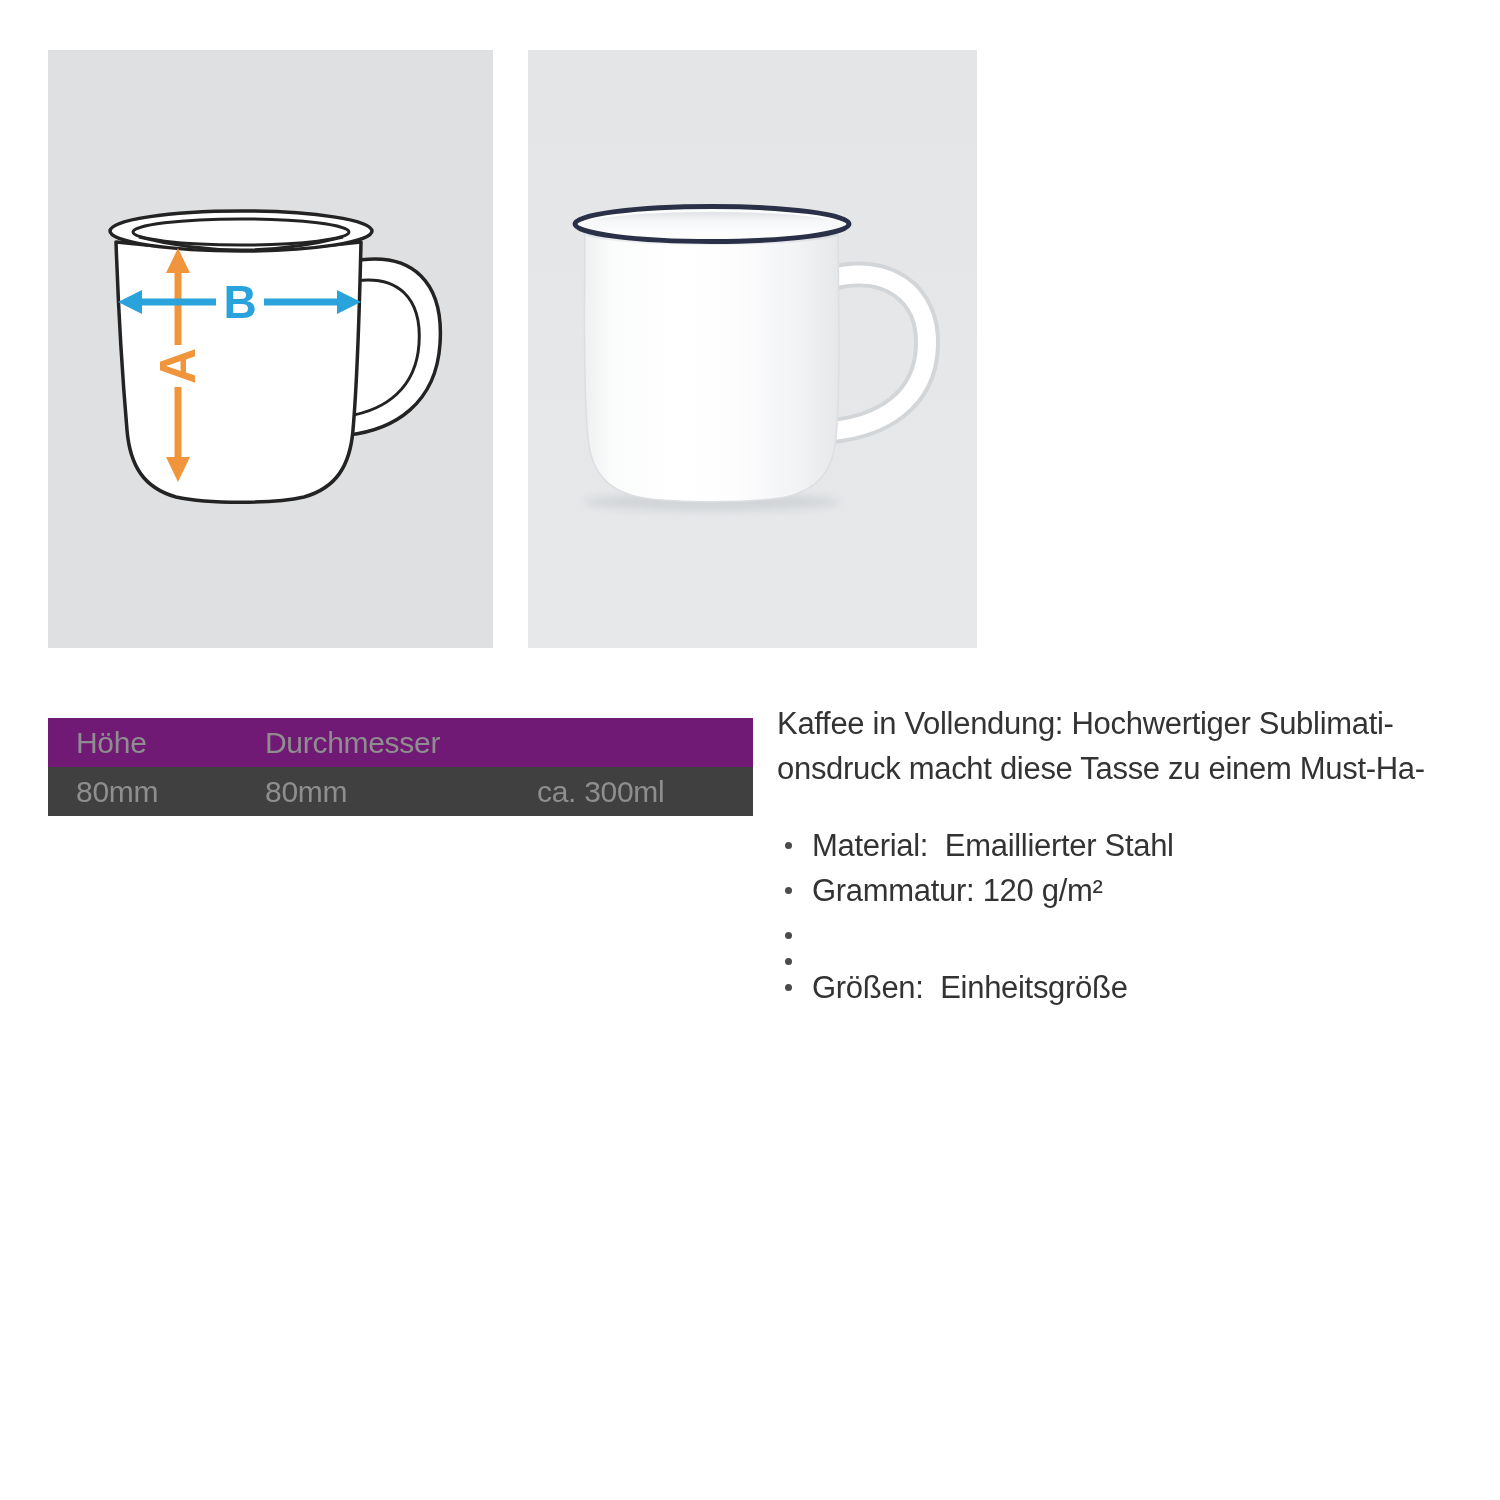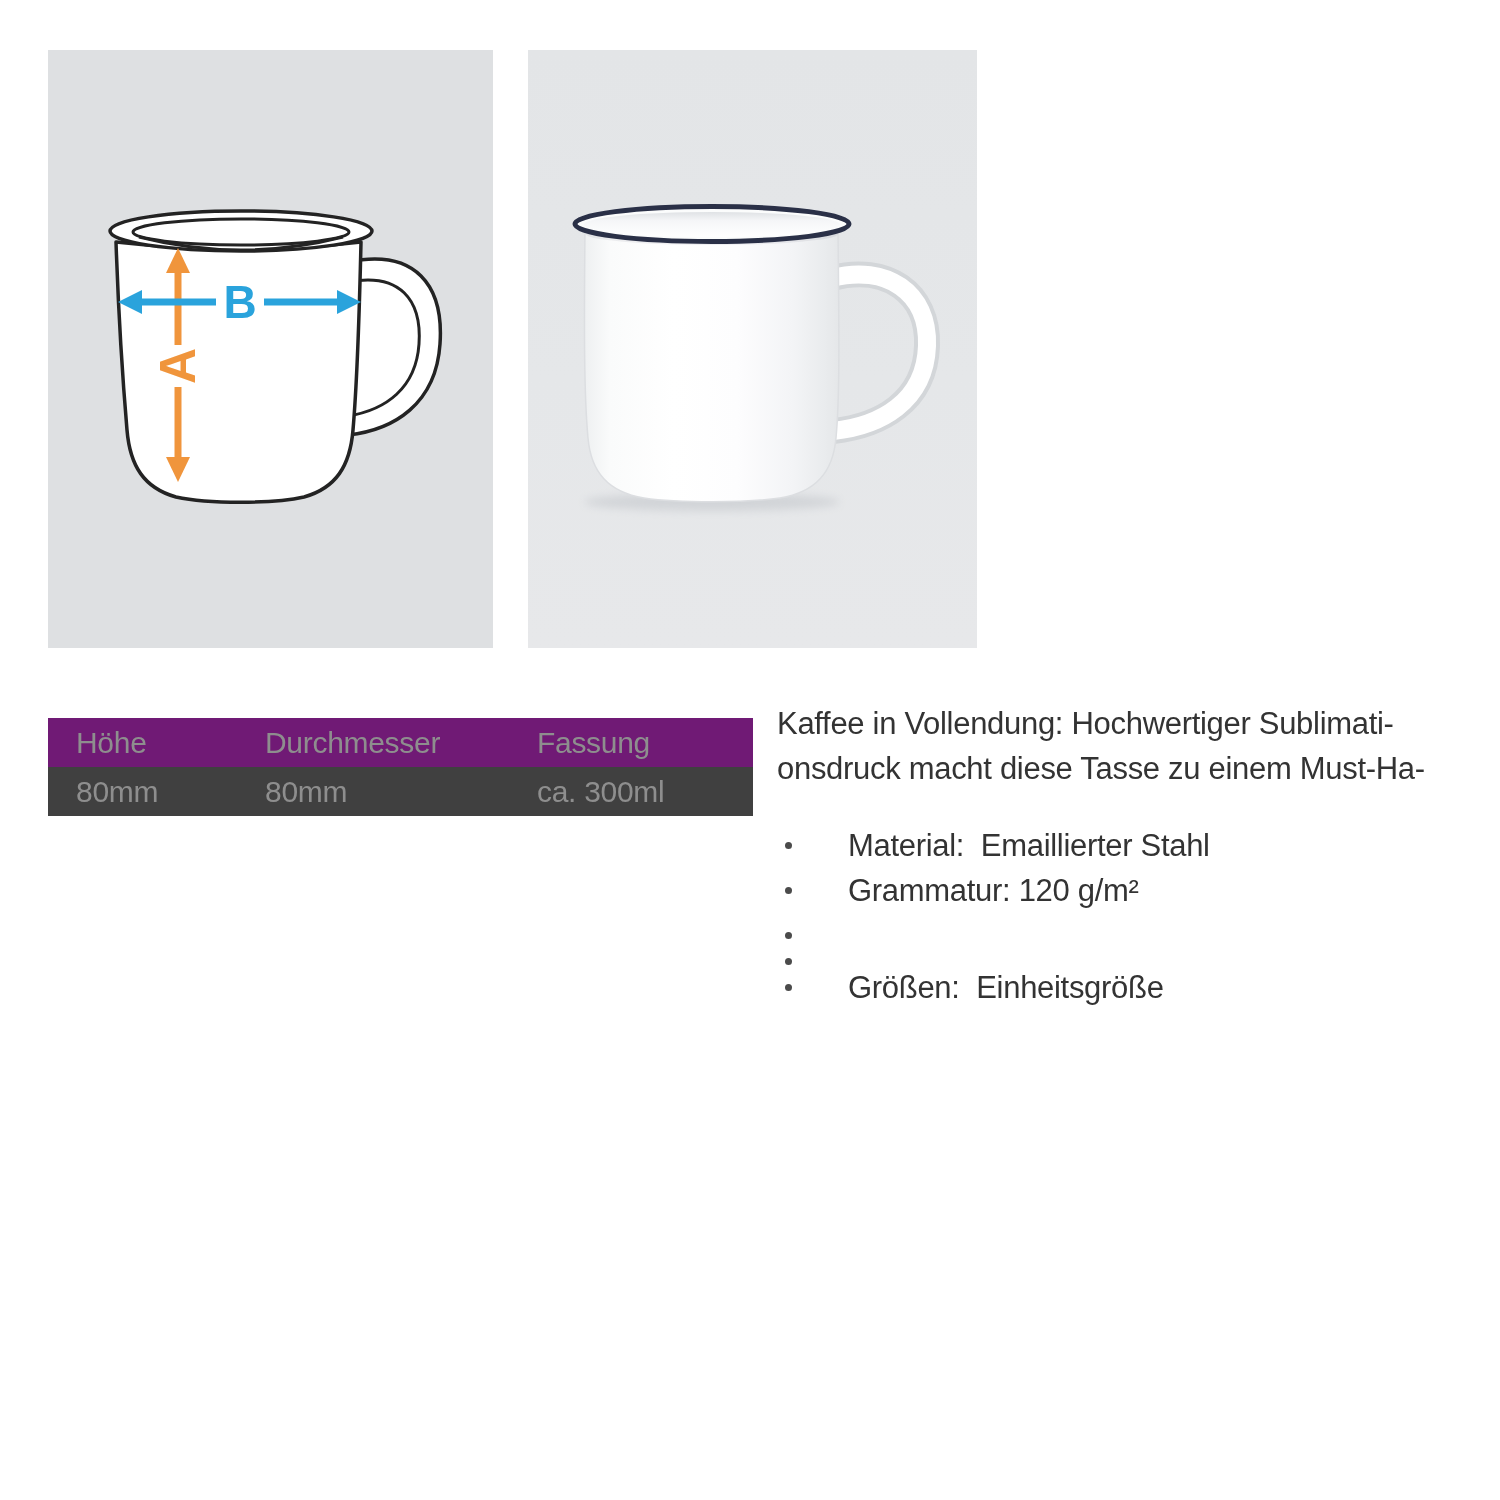--- a/index.html
+++ b/index.html
@@ -71,21 +71,20 @@
     list-style: none;
     margin: 32px 0 0 0;
     padding: 0;
   }
   .bullet-item {
     display: flex;
     align-items: flex-start;
     padding-left: 8px;
     line-height: 45px;
     font-size: 31px;
-    gap: 36px;
   }
   .bullet-dot {
     flex: 0 0 auto;
     width: 7px;
     height: 7px;
     border-radius: 50%;
     background: #4b4b4b;
     margin: 19px 20px 0 0;
   }
   .bullet-text { white-space: pre-wrap; }
@@ -167,21 +166,20 @@
 
       <ellipse cx="184" cy="174" rx="137" ry="17.5" fill="#fbfcfc" stroke-width="5" stroke="#2a3047"></ellipse>
       <ellipse cx="184" cy="174.5" rx="128" ry="12.5" fill="url(#innerGrad)"></ellipse>
     </svg>
   </div>
 
   <div class="size-table">
     <div class="size-row header">
       <div class="size-cell">Höhe</div>
       <div class="size-cell">Durchmesser</div>
-      <div class="size-cell">Fassung</div>
     </div>
     <div class="size-row values">
       <div class="size-cell">80mm</div>
       <div class="size-cell">80mm</div>
       <div class="size-cell">ca. 300ml</div>
     </div>
   </div>
 
   <div class="description">
     <div class="desc-paragraph">

